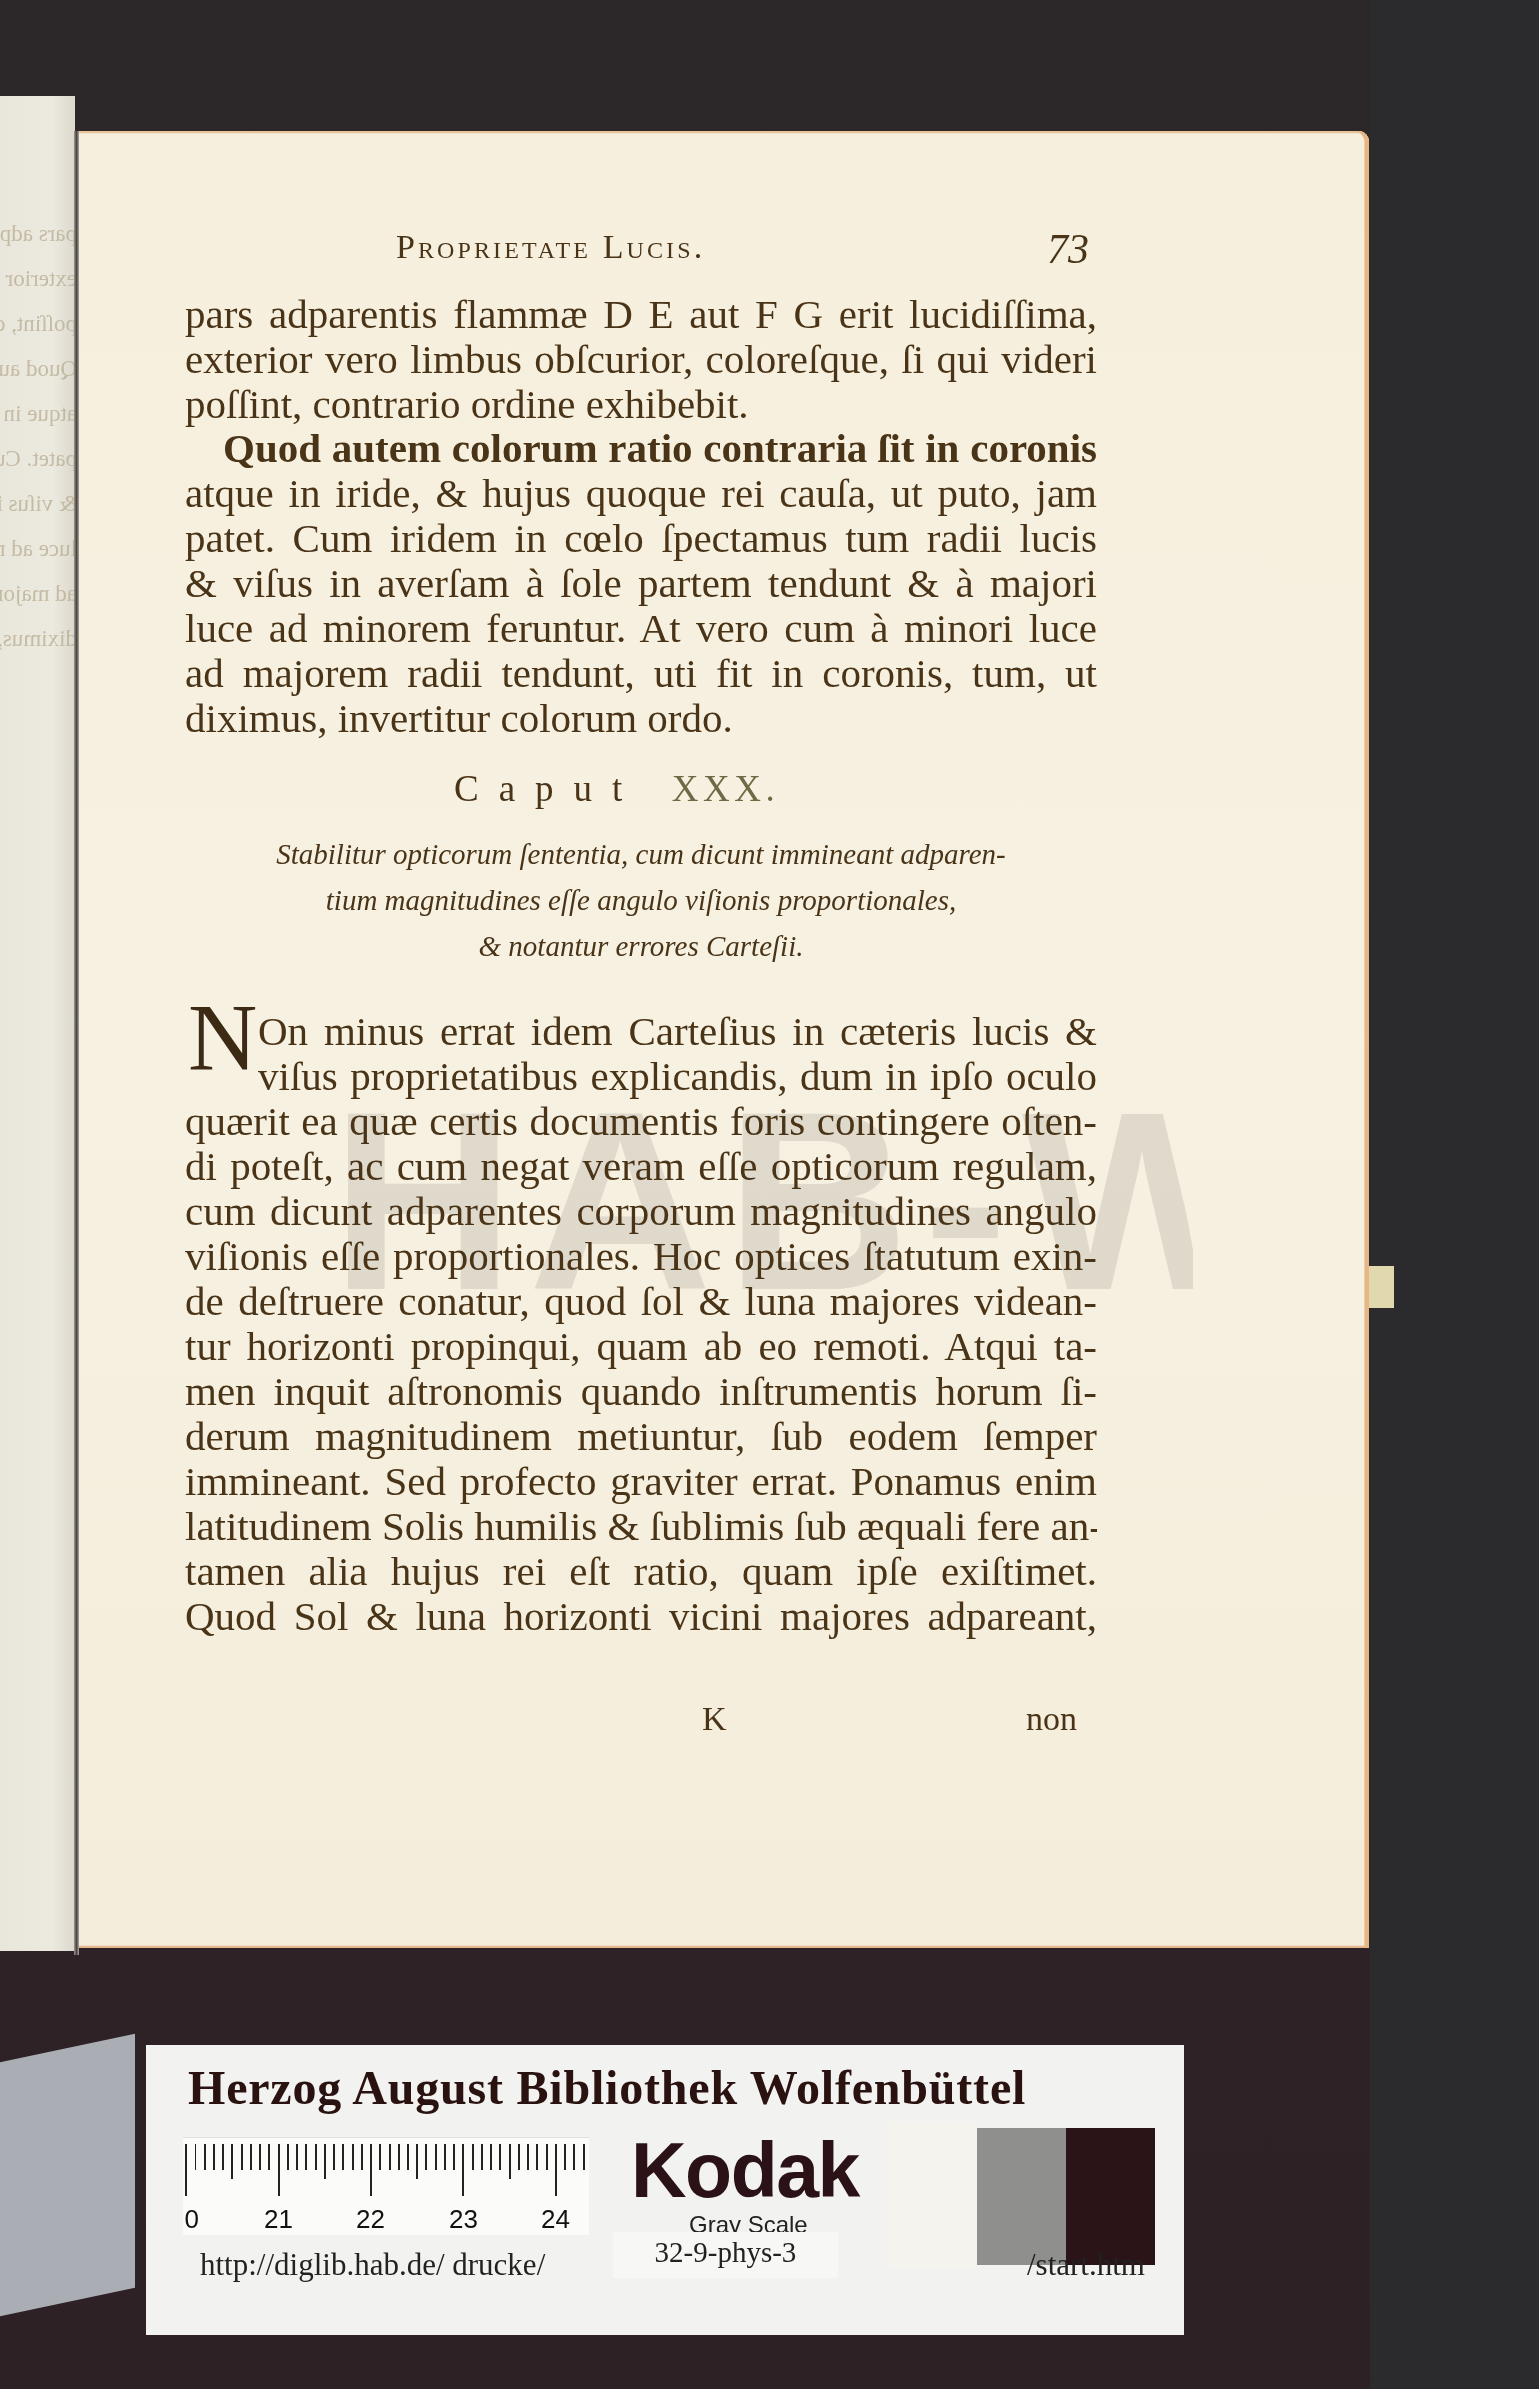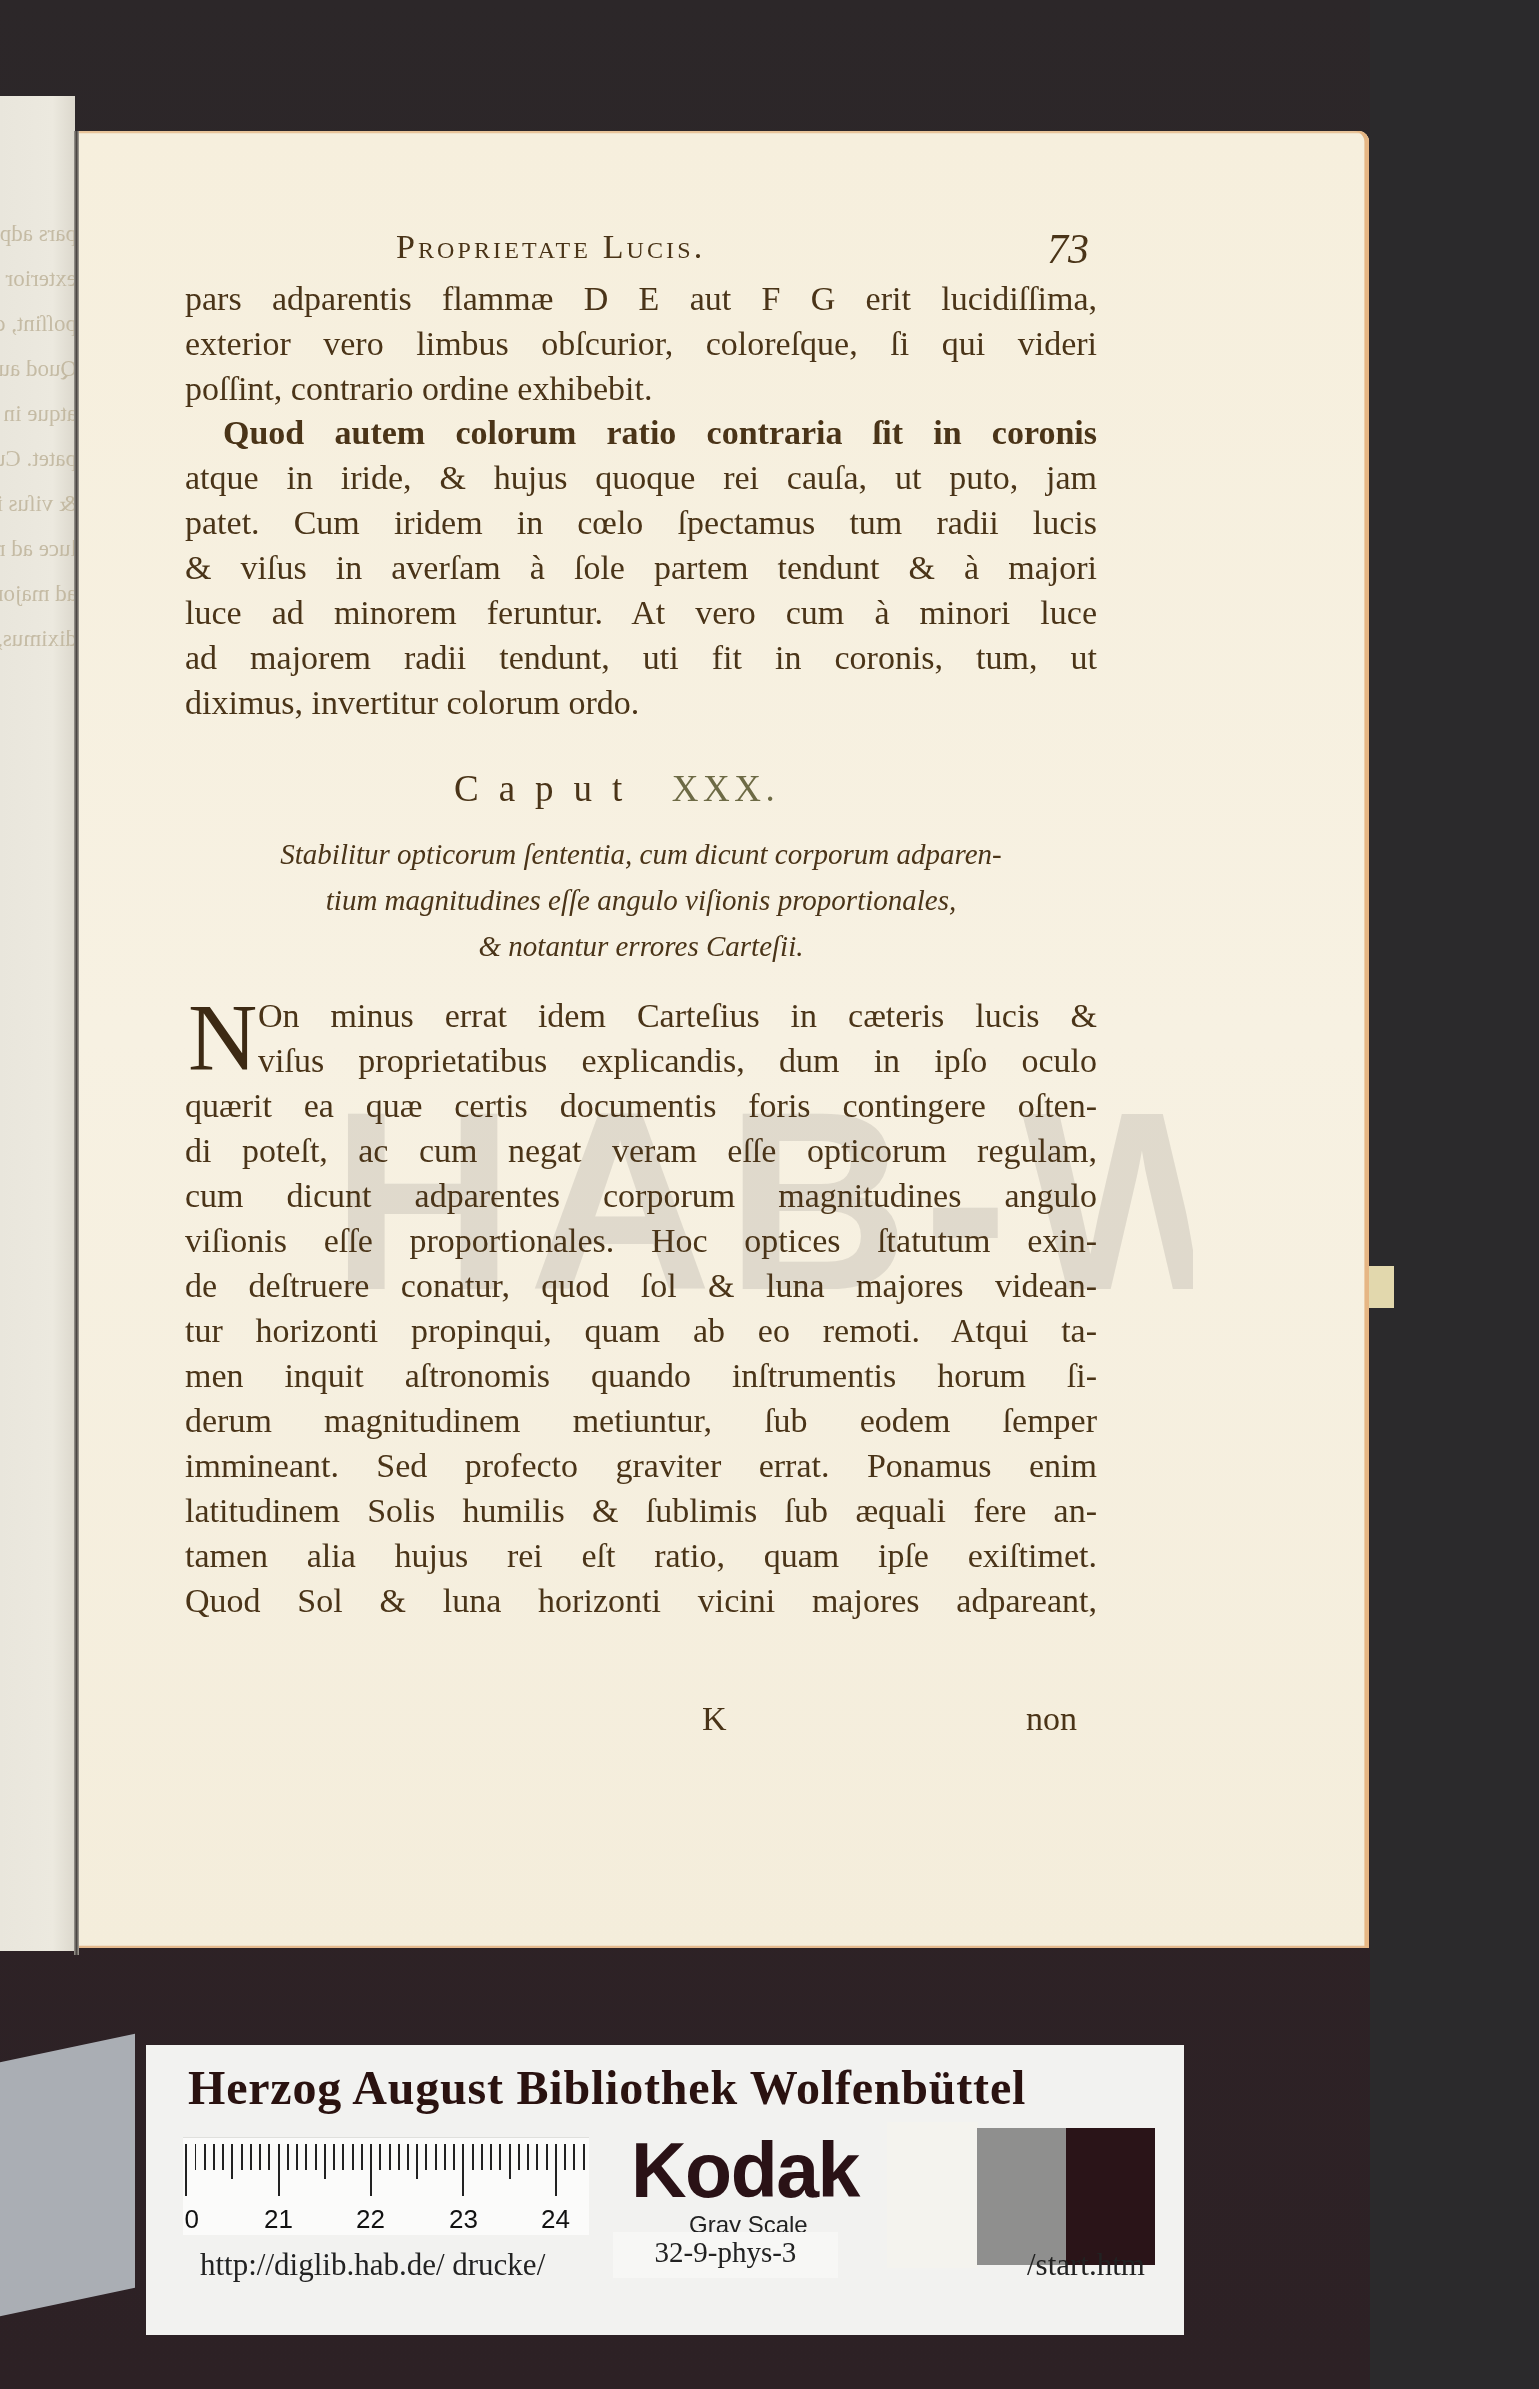--- a/index.html
+++ b/index.html
@@ -50,22 +50,22 @@
   }
   .text { color:#4a3418; }
   .running-head {
     position:absolute; left:396px; top:228px; font-size:34px; letter-spacing:3.1px;
     font-variant:small-caps;
   }
   .page-number {
     position:absolute; left:1047px; top:225px; font-size:42px; font-style:italic;
   }
   .body-block {
-    position:absolute; left:185px; width:912px; font-size:34px; line-height:45px;
-    text-align:justify; text-align-last:justify;
+    position:absolute; left:185px; width:912px; font-size:41px; line-height:45px;
+    text-align:justify; text-align-last:justify;margin-top:16px;
   }
   .body-block .line { display:block; height:45px; white-space:nowrap; overflow:hidden; }
   .body-block .line.last { text-align-last:left; }
   .indent { padding-left:38px;font-weight:bold; }
   .chapter-title {
     position:absolute; left:454px; top:767px; font-size:37px; letter-spacing:20px;
   }
   .chapter-title .num { color:#6d6a45; letter-spacing:4.6px; }
   .chapter-sub {
     position:absolute; left:185px; top:831px; width:912px; text-align:center;
@@ -166,21 +166,21 @@
   <span class="line">ad majorem radii tendunt, uti fit in coronis, tum, ut</span>
   <span class="line last">diximus, invertitur colorum ordo.</span>
 </div>
 
 <div class="text chapter-title">
   <span>Caput</span>
   <span class="num">XXX.</span>
 </div>
 
 <div class="text chapter-sub">
-  <div>Stabilitur opticorum ſententia, cum dicunt corporum adparen-</div>
+  <div>Stabilitur opticorum ſententia, cum dicunt immineant adparen-</div>
   <div>tium magnitudines eſſe angulo viſionis proportionales,</div>
   <div>&amp; notantur errores Carteſii.</div>
 </div>
 
 <div class="text dropcap">N</div>
 
 <div class="text body-block" style="top:993px;">
   <span class="line" style="padding-left:73px;">On minus errat idem Carteſius in cæteris lucis &amp;</span>
   <span class="line" style="padding-left:73px;">viſus proprietatibus explicandis, dum in ipſo oculo</span>
   <span class="line">quærit ea quæ certis documentis foris contingere oſten-</span>

